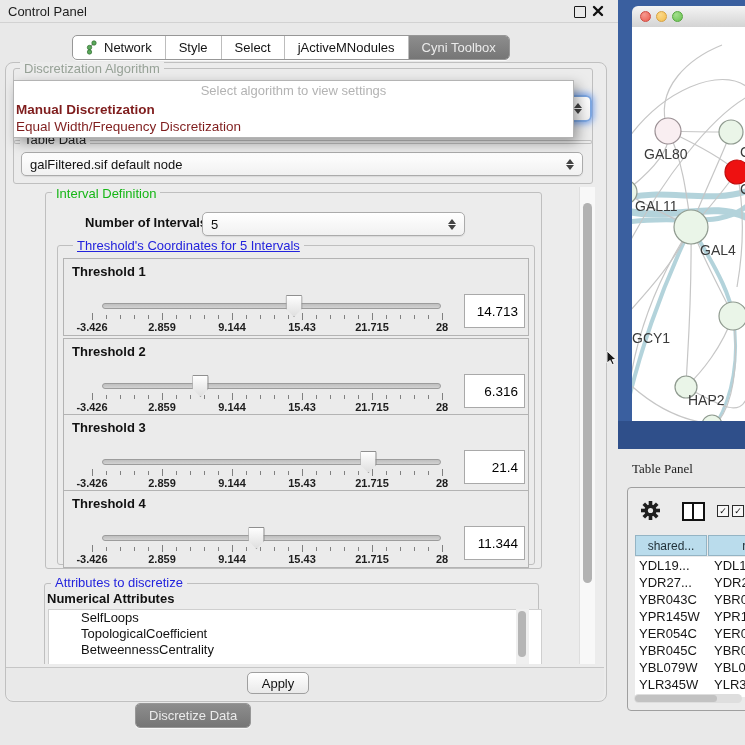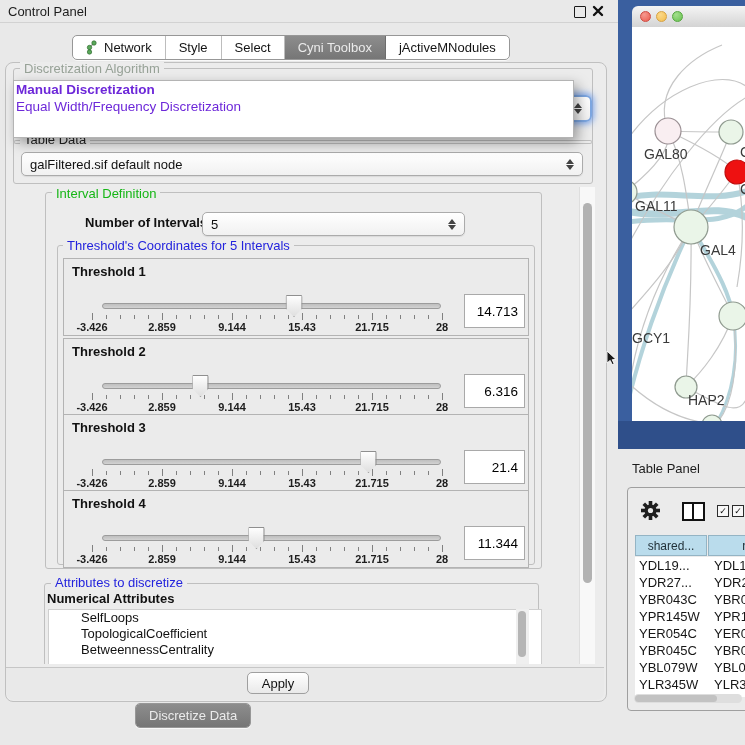--- a/index.html
+++ b/index.html
@@ -32,21 +32,21 @@
   .gtitle.gray{color:#97a297;}
 
   
   .combo{background:linear-gradient(#ffffff,#f1f1f1);border:1px solid #ababab;border-radius:5px;display:flex;align-items:center;padding:0 8px;font-size:13px;box-shadow:0 1px 1px rgba(0,0,0,.08);}
   .combo .spin{margin-left:auto;display:flex;flex-direction:column;align-items:center;gap:1px;}
   .combo.focus{border:2px solid #7da7e2;box-shadow:0 0 6px 2px rgba(100,150,235,.8);border-radius:6px;}
 
   
   .popup{left:13px;top:80px;width:559px;height:56px;background:#fff;border:1px solid #b4b4b4;box-shadow:4px 5px 12px rgba(0,0,0,.35);z-index:30;}
   .popup .prompt{height:20px;line-height:20px;text-align:center;color:#b3b3b3;font-size:13px;}
-  .popup .opt{height:17px;line-height:17px;padding-left:2px;font-size:13.5px;color:#6d28d9;}
+  .popup .opt{height:17px;line-height:17px;padding-left:2px;font-size:13.5px;color:#7f1d1d;}
   .popup .opt.bold{font-weight:700;}
 
   
   #viewport{left:13px;top:187px;width:565px;height:477px;overflow:hidden;}
 
   .thr-box{position:absolute;left:50px;width:464px;height:76px;background:#ebebeb;border:1px solid #b3b3b3;}
   .thr-label{position:absolute;left:8px;top:5px;font-weight:700;font-size:13px;}
   .track{position:absolute;left:38px;top:44px;width:337px;height:4px;background:linear-gradient(#bfbfbf,#d2d2d2);border:1px solid #9c9c9c;border-radius:3px;}
   .thumb{position:absolute;top:36px;width:15px;height:20px;transform:translateX(-50%);
          background:linear-gradient(#fefefe,#dfdfdf);border:1px solid #8f8f8f;
@@ -72,21 +72,21 @@
        display:flex;align-items:center;justify-content:center;}
 
   
   .blue-frame{left:618px;top:0;width:127px;height:449px;background:#3a5f9f;}
   .blue-frame .darkband{position:absolute;left:0;top:421px;width:127px;height:28px;background:#2f4f8a;}
   .mac-title{left:632px;top:6px;width:113px;height:21px;background:linear-gradient(#f4f4f4,#d4d4d4);border-bottom:1px solid #a3a3a3;border-radius:6px 0 0 0;}
   .light{position:absolute;top:5px;width:11px;height:11px;border-radius:50%;}
   .canvas{left:632px;top:27px;width:113px;height:394px;background:#fff;overflow:hidden;}
 
   
-  .tp-title{left:632px;top:461px;font-size:13px;color:#1c1c1c;}
+  .tp-title{left:632px;top:461px;font-size:13px;color:#1c1c1c;font-family:Liberation Serif, serif;}
   .tpanel{left:627px;top:487px;width:120px;height:222px;background:#ebebeb;border:1px solid #9f9f9f;border-radius:4px;overflow:hidden;}
   .tp-head{position:absolute;top:47px;height:21px;background:#badcec;border:1px solid #94b4c4;box-sizing:border-box;
            font-size:12px;color:#23323a;display:flex;align-items:center;justify-content:center;overflow:hidden;}
   .tp-rows{position:absolute;left:7px;top:69px;right:0;height:140px;background:#fff;overflow:hidden;}
   .tp-row{height:17px;line-height:17px;font-size:13px;color:#161616;white-space:nowrap;position:relative;}
   .tp-row .c1{position:absolute;left:4px;}
   .tp-row .c2{position:absolute;left:79px;}
   .checkbox-ico{position:absolute;width:10px;height:10px;border:1px solid #2b2b2b;background:#f7f7f7;font-size:9px;line-height:10px;text-align:center;color:#111;}
   .cols-ico{position:absolute;width:19px;height:15px;border:2px solid #111;background:#fff;}
   .cols-ico:before{content:"";position:absolute;left:8px;top:0;width:2px;height:100%;background:#111;}
@@ -115,44 +115,45 @@
           </svg>
         </span>
         <span>Network</span>
       </div>
       <div class="seg">
         <span>Style</span>
       </div>
       <div class="seg">
         <span>Select</span>
       </div>
+      <div class="seg">
+        <span>jActiveMNodules</span>
+      </div>
       <div class="seg sel">
         <span>Cyni Toolbox</span>
-      </div>
-      <div class="seg">
-        <span>jActiveMNodules</span>
       </div>
     </div>
 
   <div class="abs panel-outer"></div>
 
   <div class="abs groupbox" style="left:13px;top:68px;width:578px;height:74px;"></div>
   <span class="gtitle gray" style="left:20px;top:62px;">Discretization Algorithm</span>
   <div class="abs combo focus" style="left:20px;top:95px;width:552px;height:23px;z-index:5;">
     <span class="spin">
       <svg width="8" height="5" viewBox="0 0 8 5">
           <path d="M0 5 L4 0 L8 5 Z" fill="#444"></path>
         </svg>
       <svg width="8" height="5" viewBox="0 0 8 5">
           <path d="M0 0 L4 5 L8 0 Z" fill="#444"></path>
         </svg>
     </span>
   </div>
 
   <div class="abs popup">
+    <div class="prompt">Select algorithm to view settings</div>
     <div class="opt bold">Manual Discretization</div>
     <div class="opt">Equal Width/Frequency Discretization</div>
   </div>
 
   <div class="abs groupbox" style="left:13px;top:140px;width:578px;height:42px;"></div>
   <span class="gtitle" style="left:20px;top:133px;color:#222;">Table Data</span>
   <div class="abs combo" style="left:21px;top:152px;width:544px;height:22px;">
     <span>galFiltered.sif default node</span>
     <span class="spin">
       <svg width="8" height="5" viewBox="0 0 8 5">
@@ -176,21 +177,21 @@
         <svg width="8" height="5" viewBox="0 0 8 5">
             <path d="M0 5 L4 0 L8 5 Z" fill="#444"></path>
           </svg>
         <svg width="8" height="5" viewBox="0 0 8 5">
             <path d="M0 0 L4 5 L8 0 Z" fill="#444"></path>
           </svg>
       </span>
     </div>
 
     <div class="abs groupbox" style="left:44px;top:58px;width:476px;height:318px;"></div>
-    <span class="gtitle blue" style="left:50px;top:52px;">Threshold's Coordinates for 5 Intervals</span>
+    <span class="gtitle blue" style="left:60px;top:52px;text-decoration:underline;">Threshold's Coordinates for 5 Intervals</span>
 
     <div class="thr-box" style="top:71px;">
         <span class="thr-label">Threshold 1</span>
         <div class="track"></div>
         <div class="ticks">
           <span class="tick major" style="left: 0px;"></span>
           <span class="tick minor" style="left: 14px;"></span>
           <span class="tick minor" style="left: 28px;"></span>
           <span class="tick minor" style="left: 42px;"></span>
           <span class="tick minor" style="left: 56px;"></span>

